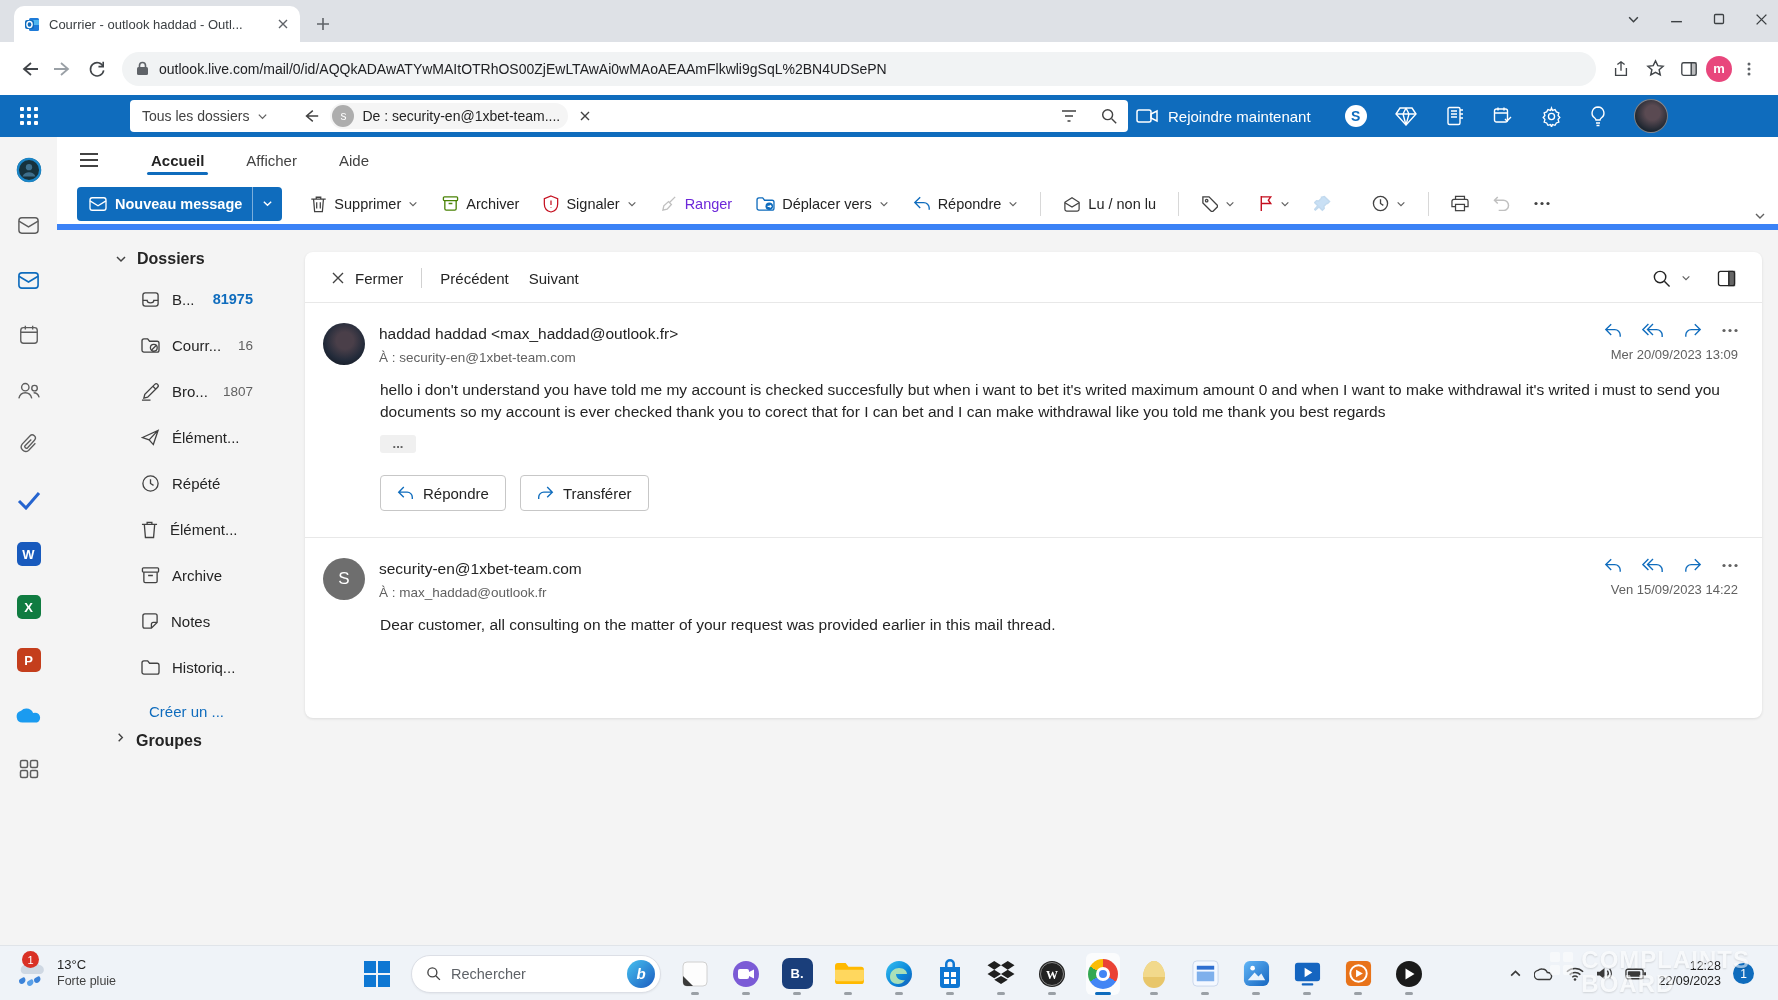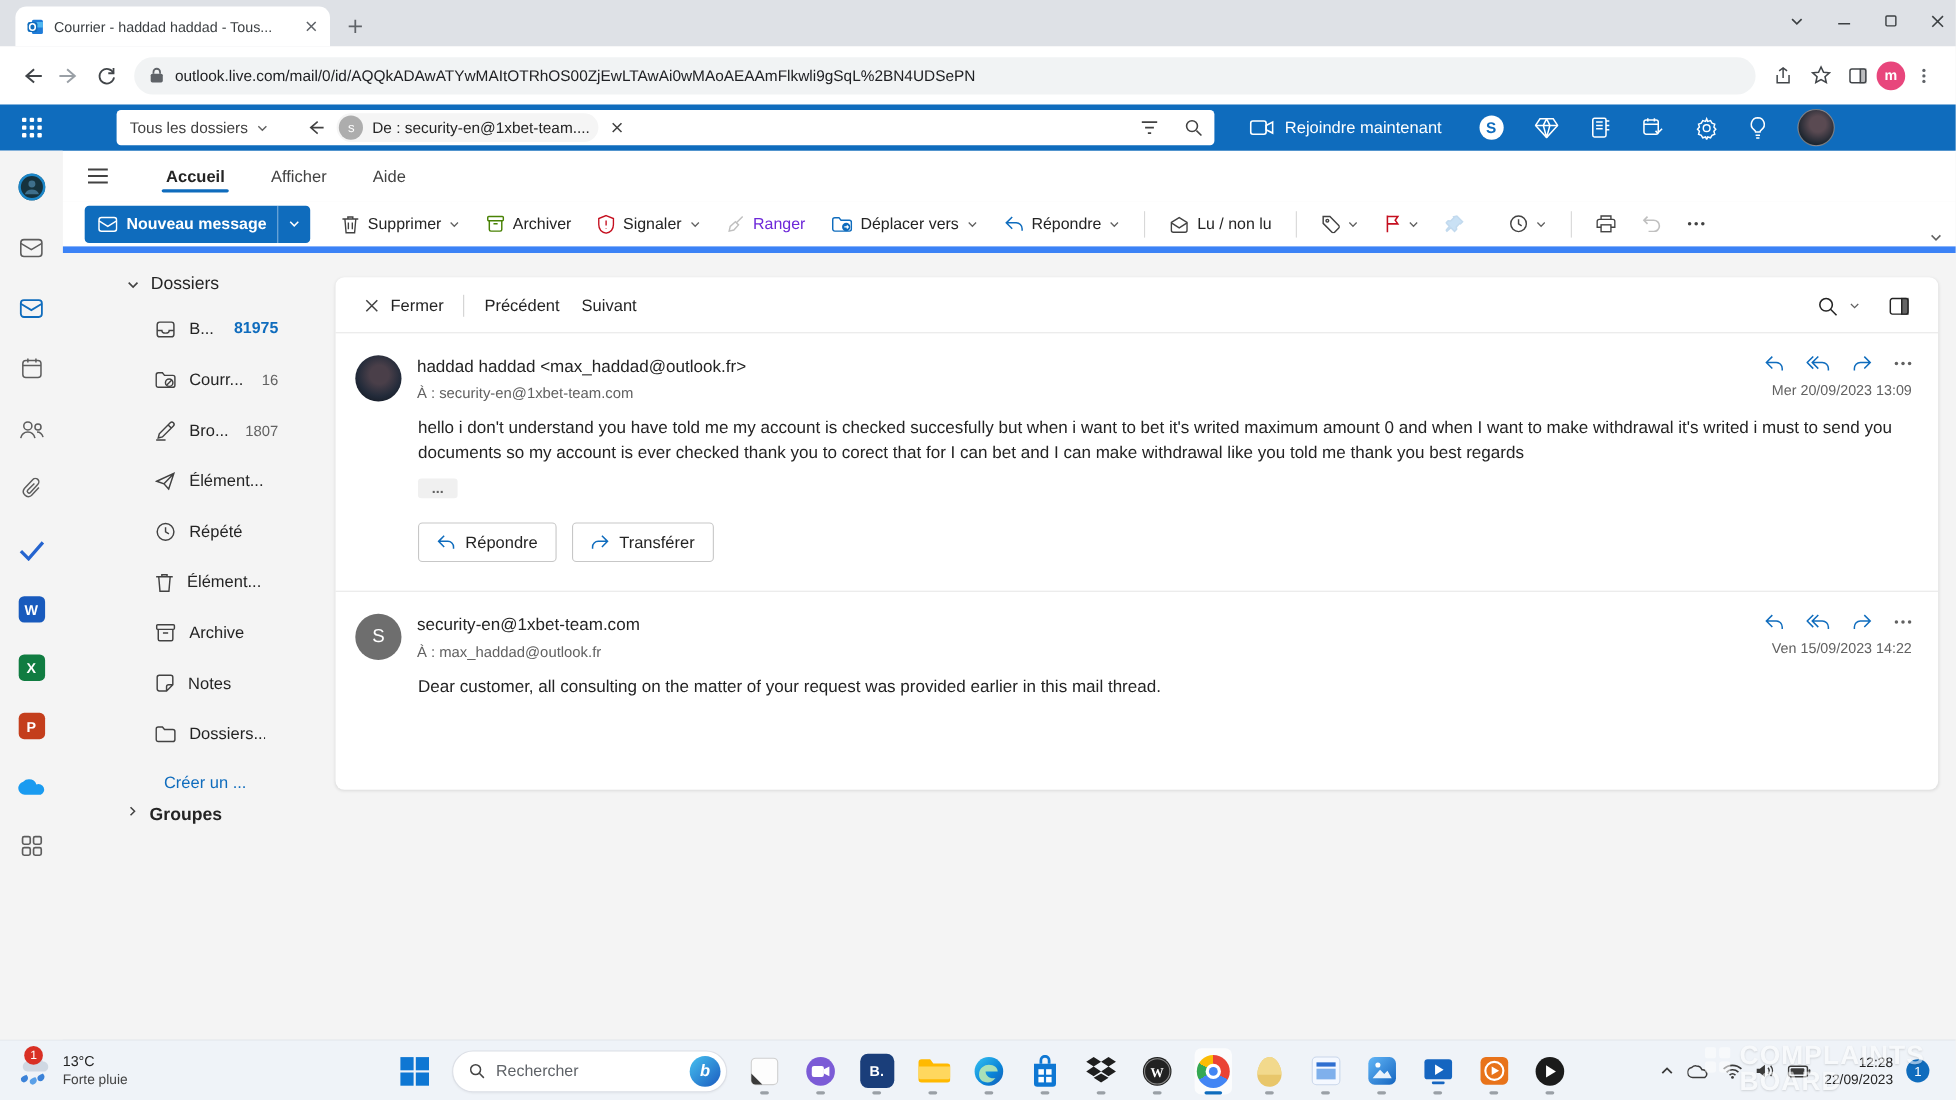--- a/index.html
+++ b/index.html
@@ -18,21 +18,21 @@
   .nav-ic { width:34px; height:34px; display:flex; align-items:center; justify-content:center; border-radius:50%; }
   .urlpill { flex:1; height:34px; background:#f1f3f4; border-radius:17px; display:flex; align-items:center; margin:0 8px; padding:0 14px; gap:10px; min-width:0; }
   .url { font-size:14px; color:#202124; white-space:nowrap; overflow:hidden; }
   .avatar-sm { width:26px; height:26px; border-radius:50%; background:#e8467c; color:#fff; font-size:13px; display:flex; align-items:center; justify-content:center; font-weight:bold; }
 
   
   .oheader { height:42px; background:#0f6cbd; display:flex; align-items:center; position:relative; }
   .waffle { width:57px; display:flex; justify-content:center; }
   .waffle-grid { display:grid; grid-template-columns:repeat(3,4px); grid-gap:3px; }
   .waffle-grid i { width:4px; height:4px; background:#fff; border-radius:1px; }
-  .osearch { position:absolute; left:106px; width:998px; height:32px; background:#fff; border-radius:4px; display:flex; align-items:center; padding:0 10px 0 12px; gap:10px; }
+  .osearch { position:absolute; left:130px; width:998px; height:32px; background:#fff; border-radius:4px; display:flex; align-items:center; padding:0 10px 0 12px; gap:10px; }
   .scope { display:flex; align-items:center; gap:8px; color:#424242; font-size:14px; }
   .chip { display:flex; align-items:center; gap:8px; background:#f5f5f5; border-radius:14px; padding:2px 8px 2px 2px; }
   .chip-initial { width:22px; height:22px; border-radius:50%; background:#adadad; color:#fff; font-size:12px; display:flex; align-items:center; justify-content:center; }
   .chip-text { font-size:14px; color:#242424; }
   .osearch-right { margin-left:auto; display:flex; align-items:center; gap:22px; color:#424242; }
   .oh-right { position:absolute; left:1128px; right:0; display:flex; align-items:center; color:#fff; gap:0; }
   .join { display:flex; align-items:center; gap:10px; font-size:15px; white-space:nowrap; padding:0 8px; }
   .oh-icons { display:flex; align-items:center; gap:28px; margin-left:26px; }
   .skype-circle { width:22px; height:22px; background:#fff; color:#0f6cbd; border-radius:50%; font-weight:bold; font-size:14px; display:flex; align-items:center; justify-content:center; }
   .avatar-photo { width:34px; height:34px; border-radius:50%; background:radial-gradient(circle at 55% 40%, #5a4a52 0 28%, #1d2630 70%, #0c1016 100%); border:1px solid rgba(255,255,255,.4); }
@@ -52,21 +52,21 @@
   .btn-new .split { width:30px; height:34px; border-left:1px solid rgba(255,255,255,.45); display:flex; align-items:center; justify-content:center; }
   .btn-new .env { padding-left:12px; display:flex; }
   .cmd { display:flex; align-items:center; gap:7px; padding:0 10px; height:34px; border-radius:4px; font-size:14.5px; color:#242424; white-space:nowrap; }
   .cmd.disabled { color:#6d28d9; }
   .vdiv { width:1px; height:24px; background:#d8d8d8; margin:0 8px; }
   .cmd-overflow { position:absolute; right:12px; bottom:2px; color:#616161; display:flex; }
 
   
   .main { position:absolute; top:230px; bottom:55px; left:0; right:0; background:#f4f4f4; }
   .folders { position:absolute; left:57px; top:12px; width:248px; font-size:15px; color:#242424; }
-  .fhead { display:flex; align-items:center; gap:10px; padding-left:58px; height:34px; font-weight:normal; font-size:16px; }
+  .fhead { display:flex; align-items:center; gap:10px; padding-left:58px; height:34px; font-weight:bold; font-size:16px; }
   .fitem { display:flex; align-items:center; gap:12px; padding-left:84px; padding-right:52px; height:46px; }
   .fitem .flabel { flex:1; white-space:nowrap; overflow:hidden; }
   .fcount { font-size:13.5px; color:#616161; }
   .fcount.hot { color:#0f6cbd; font-weight:bold; font-size:14.5px; }
   .fcreate { padding-left:92px; height:42px; display:flex; align-items:center; color:#0f6cbd; }
   .fgroups { display:flex; align-items:flex-start; gap:10px; padding-left:58px; height:44px; font-weight:bold; font-size:16px; }
 
   
   .card { position:absolute; left:305px; top:22px; width:1457px; height:466px; background:#fff; border-radius:8px; box-shadow:0 1px 3px rgba(0,0,0,.1); }
   .crow1 { display:flex; align-items:center; padding:16px 26px 0 26px; color:#242424; font-size:15px; }
@@ -129,21 +129,21 @@
 <div class="screen">
 
   <div class="tabstrip">
     <div class="tab">
       <svg width="17" height="17" viewBox="0 0 17 17">
           <rect x="5" y="2" width="10" height="13" rx="1.5" fill="#1e7bd8"></rect>
           <rect x="5" y="4" width="10" height="5" fill="#50b7f0"></rect>
           <rect x="1" y="4" width="9" height="9" rx="2" fill="#0f6cbd"></rect>
           <ellipse cx="5.5" cy="8.5" rx="2.6" ry="3" fill="none" stroke="#fff" stroke-width="1.4"></ellipse>
         </svg>
-      <span class="tab-title">Courrier - haddad haddad - Tous...</span>
+      <span class="tab-title">Courrier - outlook haddad - Outl...</span>
       <span class="tab-close">
           <svg width="14" height="14" viewBox="0 0 14 14" stroke="#5f6368" stroke-width="1.4">
             <path d="M3 3l8 8M11 3l-8 8"></path>
           </svg>
         </span>
     </div>
     <div class="newtab">
         <svg width="14" height="14" viewBox="0 0 14 14" stroke="#5f6368" stroke-width="1.6">
           <path d="M7 1v12M1 7h12"></path>
         </svg>
@@ -579,21 +579,21 @@
         <svg width="18" height="18" viewBox="0 0 19 19" fill="none" stroke="#424242" stroke-width="1.4">
             <path d="M2 4a2 2 0 0 1 2-2h11a2 2 0 0 1 2 2v7l-6 6H4a2 2 0 0 1-2-2zM11 17v-4a2 2 0 0 1 2-2h4"></path>
           </svg>
         <span class="flabel">Notes</span>
         <span class="fcount"></span>
       </div>
       <div class="fitem">
         <svg width="19" height="17" viewBox="0 0 20 18" fill="none" stroke="#424242" stroke-width="1.4">
             <path d="M1 4a2 2 0 0 1 2-2h4l2 2.5h8a2 2 0 0 1 2 2V14a2 2 0 0 1-2 2H3a2 2 0 0 1-2-2z"></path>
           </svg>
-        <span class="flabel">Dossiers...</span>
+        <span class="flabel">Historiq...</span>
         <span class="fcount"></span>
       </div>
       <div class="fcreate">Créer un ...</div>
       <div class="fgroups">
         <svg width="11" height="11" viewBox="0 0 12 12" fill="none" stroke="#424242" stroke-width="1.5">
             <path d="M4 2l4 4-4 4"></path>
           </svg>
         <span>Groupes</span>
       </div>
     </div>

